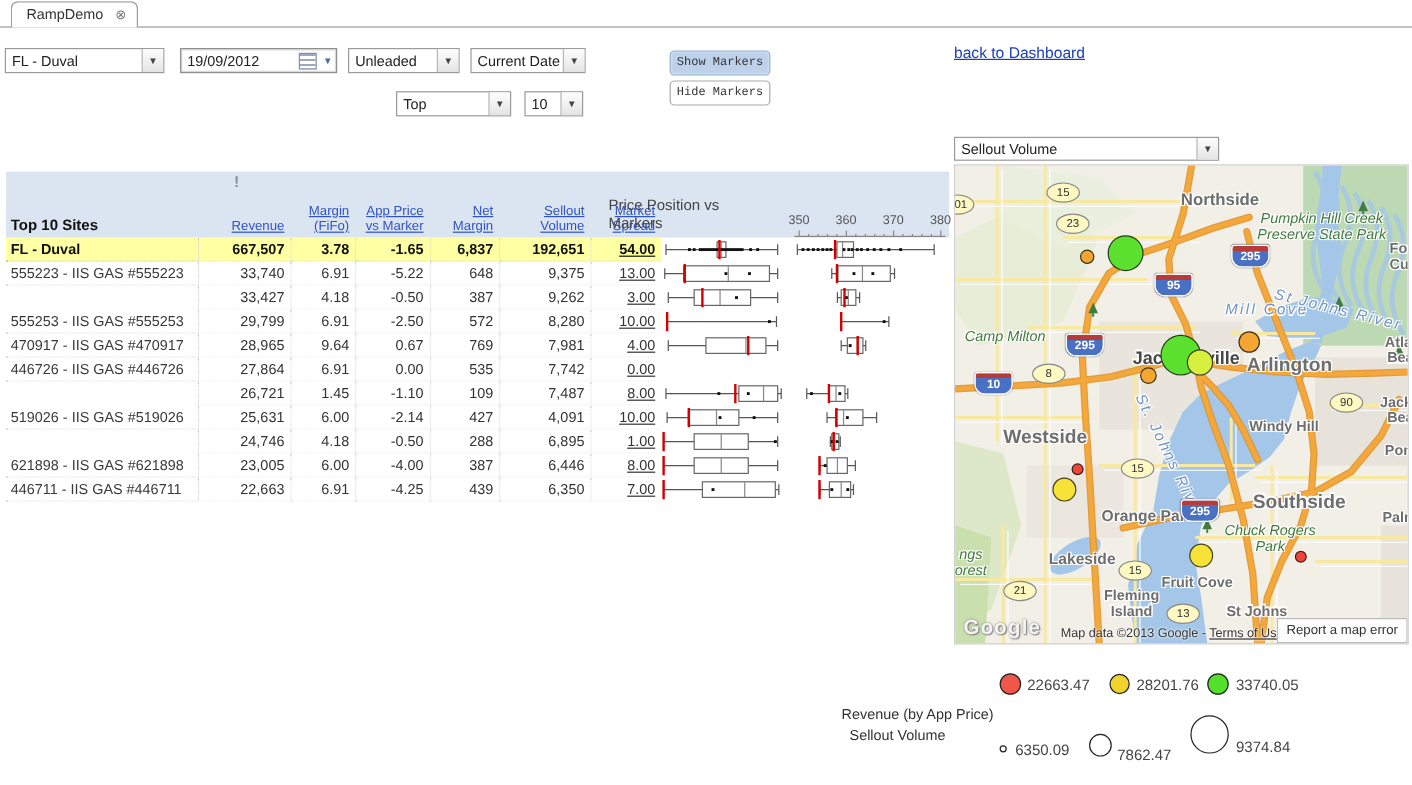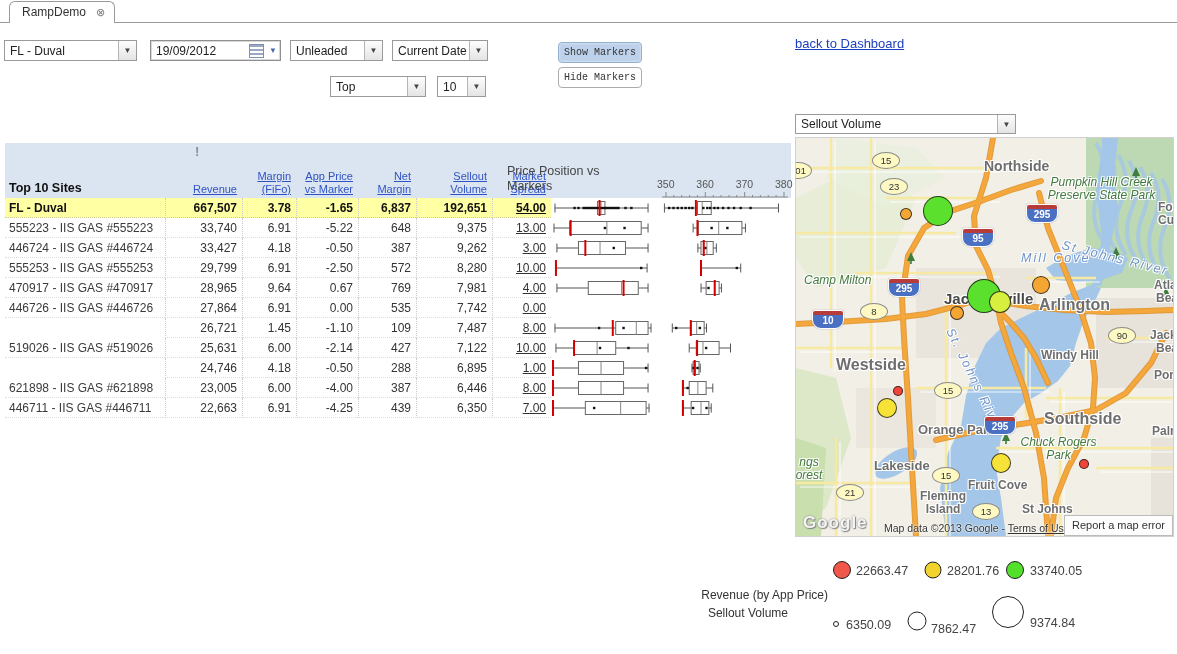--- a/index.html
+++ b/index.html
@@ -258,21 +258,20 @@
               <line x1="37.13769999999991" y1="5.5" x2="37.13769999999991" y2="14.5" stroke="#555" stroke-width="1"></line>
               <line x1="89.44659999999995" y1="5.5" x2="89.44659999999995" y2="14.5" stroke="#555" stroke-width="1"></line>
               <rect x="42.250599999999956" y="3.5" width="43.65630000000008" height="13" fill="#fff" stroke="#666" stroke-width="1"></rect>
               <line x1="62.702199999999905" y1="3.5" x2="62.702199999999905" y2="16.5" stroke="#888" stroke-width="1"></line>
               <rect x="54.42280000000009" y="8.8" width="2.4" height="2.4" fill="#111"></rect>
               <rect x="70.1548000000001" y="8.8" width="2.4" height="2.4" fill="#111"></rect>
               <line x1="41.464" y1="2" x2="41.464" y2="18" stroke="#d40000" stroke-width="2"></line>
             </svg></div>
         </div>
         <div class="trow" style="top: 40px;">
-          <div class="cell lab" style="left: 0px; width: 160px;">446724 - IIS GAS #446724</div>
           <div class="cell num" style="left: 160px; width: 77px;">33,427</div>
           <div class="cell num" style="left: 237px; width: 54px;">4.18</div>
           <div class="cell num" style="left: 291px; width: 62px;">-0.50</div>
           <div class="cell num" style="left: 353px; width: 58px;">387</div>
           <div class="cell num" style="left: 411px; width: 76px;">9,262</div>
           <div class="cell num spread" style="left: 487px; width: 59px;"><u>3.00</u></div>
           <div class="plotcell" style="left: 546px; width: 105px;"><svg width="105" height="20">
               <line x1="5.92" y1="10" x2="97.06" y2="10" stroke="#555" stroke-width="1"></line>
               <line x1="5.92" y1="5.5" x2="5.92" y2="14.5" stroke="#555" stroke-width="1"></line>
               <line x1="97.06" y1="5.5" x2="97.06" y2="14.5" stroke="#555" stroke-width="1"></line>
@@ -378,21 +377,21 @@
               <rect x="42.62380000000009" y="8.8" width="2.4" height="2.4" fill="#111"></rect>
               <line x1="34.777900000000045" y1="2" x2="34.777900000000045" y2="18" stroke="#d40000" stroke-width="2"></line>
             </svg></div>
         </div>
         <div class="trow" style="top: 140px;">
           <div class="cell lab" style="left: 0px; width: 160px;">519026 - IIS GAS #519026</div>
           <div class="cell num" style="left: 160px; width: 77px;">25,631</div>
           <div class="cell num" style="left: 237px; width: 54px;">6.00</div>
           <div class="cell num" style="left: 291px; width: 62px;">-2.14</div>
           <div class="cell num" style="left: 353px; width: 58px;">427</div>
-          <div class="cell num" style="left: 411px; width: 76px;">7,122</div>
+          <div class="cell num" style="left: 411px; width: 76px;">4,091</div>
           <div class="cell num spread" style="left: 487px; width: 59px;"><u>10.00</u></div>
           <div class="plotcell" style="left: 546px; width: 105px;"><svg width="105" height="20">
               <line x1="4.9399999999999995" y1="10" x2="97.06" y2="10" stroke="#555" stroke-width="1"></line>
               <line x1="4.9399999999999995" y1="5.5" x2="4.9399999999999995" y2="14.5" stroke="#555" stroke-width="1"></line>
               <line x1="97.06" y1="5.5" x2="97.06" y2="14.5" stroke="#555" stroke-width="1"></line>
               <rect x="22.58" y="3.5" width="42.14" height="13" fill="#fff" stroke="#666" stroke-width="1"></rect>
               <line x1="46.1" y1="3.5" x2="46.1" y2="16.5" stroke="#888" stroke-width="1"></line>
               <rect x="47.839999999999996" y="8.8" width="2.4" height="2.4" fill="#111"></rect>
               <rect x="76.26" y="8.8" width="2.4" height="2.4" fill="#111"></rect>
               <line x1="23.07" y1="2" x2="23.07" y2="18" stroke="#d40000" stroke-width="2"></line>

